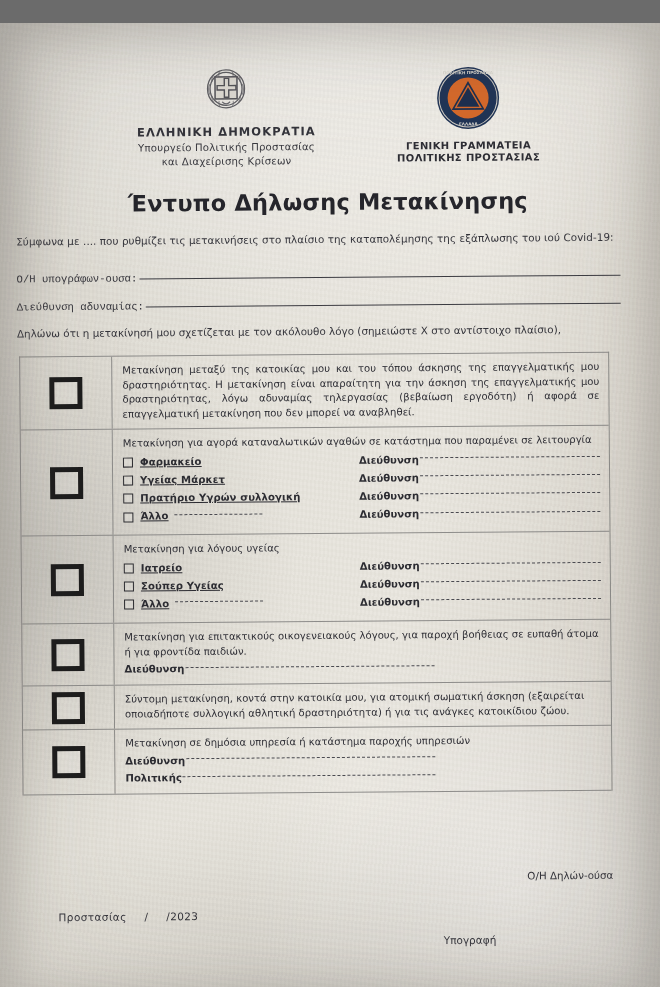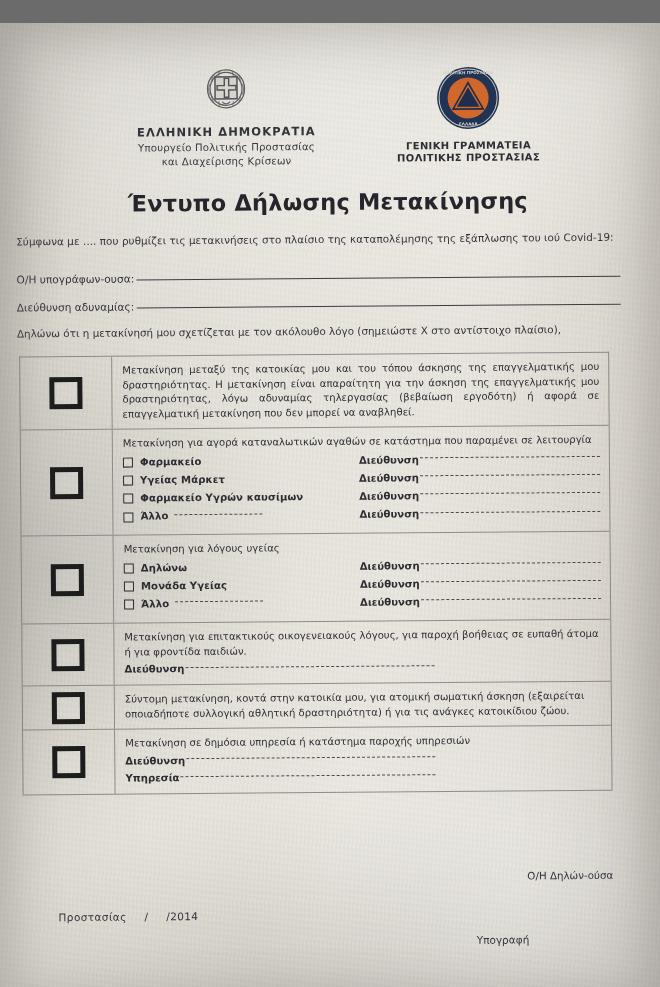--- a/index.html
+++ b/index.html
@@ -123,21 +123,21 @@
   .field-row {
     position: absolute;
     left: 18px;
     width: 604px;
     font-size: 10.6px;
     color: #33333a;
     display: flex;
     align-items: baseline;
     white-space: nowrap;
   }
-  .field-row .lbl { flex: 0 0 auto; }
+  .field-row .lbl { flex: 0 0 auto; font-family: Liberation Mono, monospace; }
   .field-row .rule {
     flex: 1 1 auto;
     border-bottom: 1.15px solid #3c3c42;
     margin-left: 2px;
     position: relative;
     top: -2px;
   }
   #field-signer  { top: 248px; }
   #field-address { top: 276px; }
   .declare {
@@ -201,20 +201,21 @@
     border: 1.35px solid #2c2c30;
     margin-right: 7px;
     flex: 0 0 auto;
     background: rgba(255,255,255,0.12);
     box-sizing: border-box;
   }
   .sub-label {
     font-weight: bold;
     color: #2c2c32;
     letter-spacing: .1px;
+    text-decoration: underline;
   }
   .dotline {
     display: inline-block;
     border-bottom: 1.2px dashed #4a4a50;
     height: 1px;
     position: relative;
     top: -3px;
   }
   .sub-left { flex: 0 0 236px; display: flex; align-items: center; }
   .sub-left .dotline { width: 88px; margin-left: 6px; }
@@ -246,21 +247,21 @@
     top: 886px;
     left: 55px;
     font-size: 10.5px;
     color: #33333a;
     letter-spacing: .4px;
   }
   .date-line .sep { display: inline-block; padding: 0 14px; }
   .sign-line {
     position: absolute;
     top: 912px;
-    left: 473px;
+    left: 440px;
     font-size: 10.5px;
     color: #33333a;
   }
 </style>
 </head>
 <body>
 
 <div id="paper">
 <div id="sheet">
 
@@ -360,21 +361,21 @@
             </div>
             <div class="addr">
               <span class="lab">Διεύθυνση</span>
               <span class="dotline"></span>
             </div>
           </div>
 
           <div class="subrow">
             <div class="sub-left">
               <span class="smallbox"></span>
-              <span class="sub-label">Φαρμακείο Υγρών καυσίμων</span>
+              <span class="sub-label">Πρατήριο Υγρών συλλογική</span>
             </div>
             <div class="addr">
               <span class="lab">Διεύθυνση</span>
               <span class="dotline"></span>
             </div>
           </div>
 
           <div class="subrow">
             <div class="sub-left">
               <span class="smallbox"></span>
@@ -395,32 +396,32 @@
       <div class="cb-cell">
         <div class="bigbox"></div>
       </div>
       <div class="txt-cell">
         <div>Μετακίνηση για λόγους υγείας</div>
         <div class="sublist">
 
           <div class="subrow">
             <div class="sub-left">
               <span class="smallbox"></span>
-              <span class="sub-label">Δηλώνω</span>
-            </div>
-            <div class="addr">
-              <span class="lab">Διεύθυνση</span>
-              <span class="dotline"></span>
-            </div>
-          </div>
-
-          <div class="subrow">
-            <div class="sub-left">
-              <span class="smallbox"></span>
-              <span class="sub-label">Μονάδα Υγείας</span>
+              <span class="sub-label">Ιατρείο</span>
+            </div>
+            <div class="addr">
+              <span class="lab">Διεύθυνση</span>
+              <span class="dotline"></span>
+            </div>
+          </div>
+
+          <div class="subrow">
+            <div class="sub-left">
+              <span class="smallbox"></span>
+              <span class="sub-label">Σούπερ Υγείας</span>
             </div>
             <div class="addr">
               <span class="lab">Διεύθυνση</span>
               <span class="dotline"></span>
             </div>
           </div>
 
           <div class="subrow">
             <div class="sub-left">
               <span class="smallbox"></span>
@@ -461,32 +462,32 @@
       <div class="cb-cell">
         <div class="bigbox"></div>
       </div>
       <div class="txt-cell">
         <div>Μετακίνηση σε δημόσια υπηρεσία ή κατάστημα παροχής υπηρεσιών</div>
         <div class="inline-addr">
           <span class="lab">Διεύθυνση</span>
           <span class="dotline"></span>
         </div>
         <div class="inline-addr">
-          <span class="lab">Υπηρεσία</span>
+          <span class="lab">Πολιτικής</span>
           <span class="dotline"></span>
         </div>
       </div>
     </div>
 
   </div>
 
   <div class="declarant">Ο/Η Δηλών-ούσα</div>
 
   <div class="date-line">
     <span>Προστασίας</span>
     <span class="sep">/</span>
-    <span>/2014</span>
+    <span>/2023</span>
   </div>
 
   <div class="sign-line">Υπογραφή</div>
 
 </div>
 </div>
 
 </body></html>

